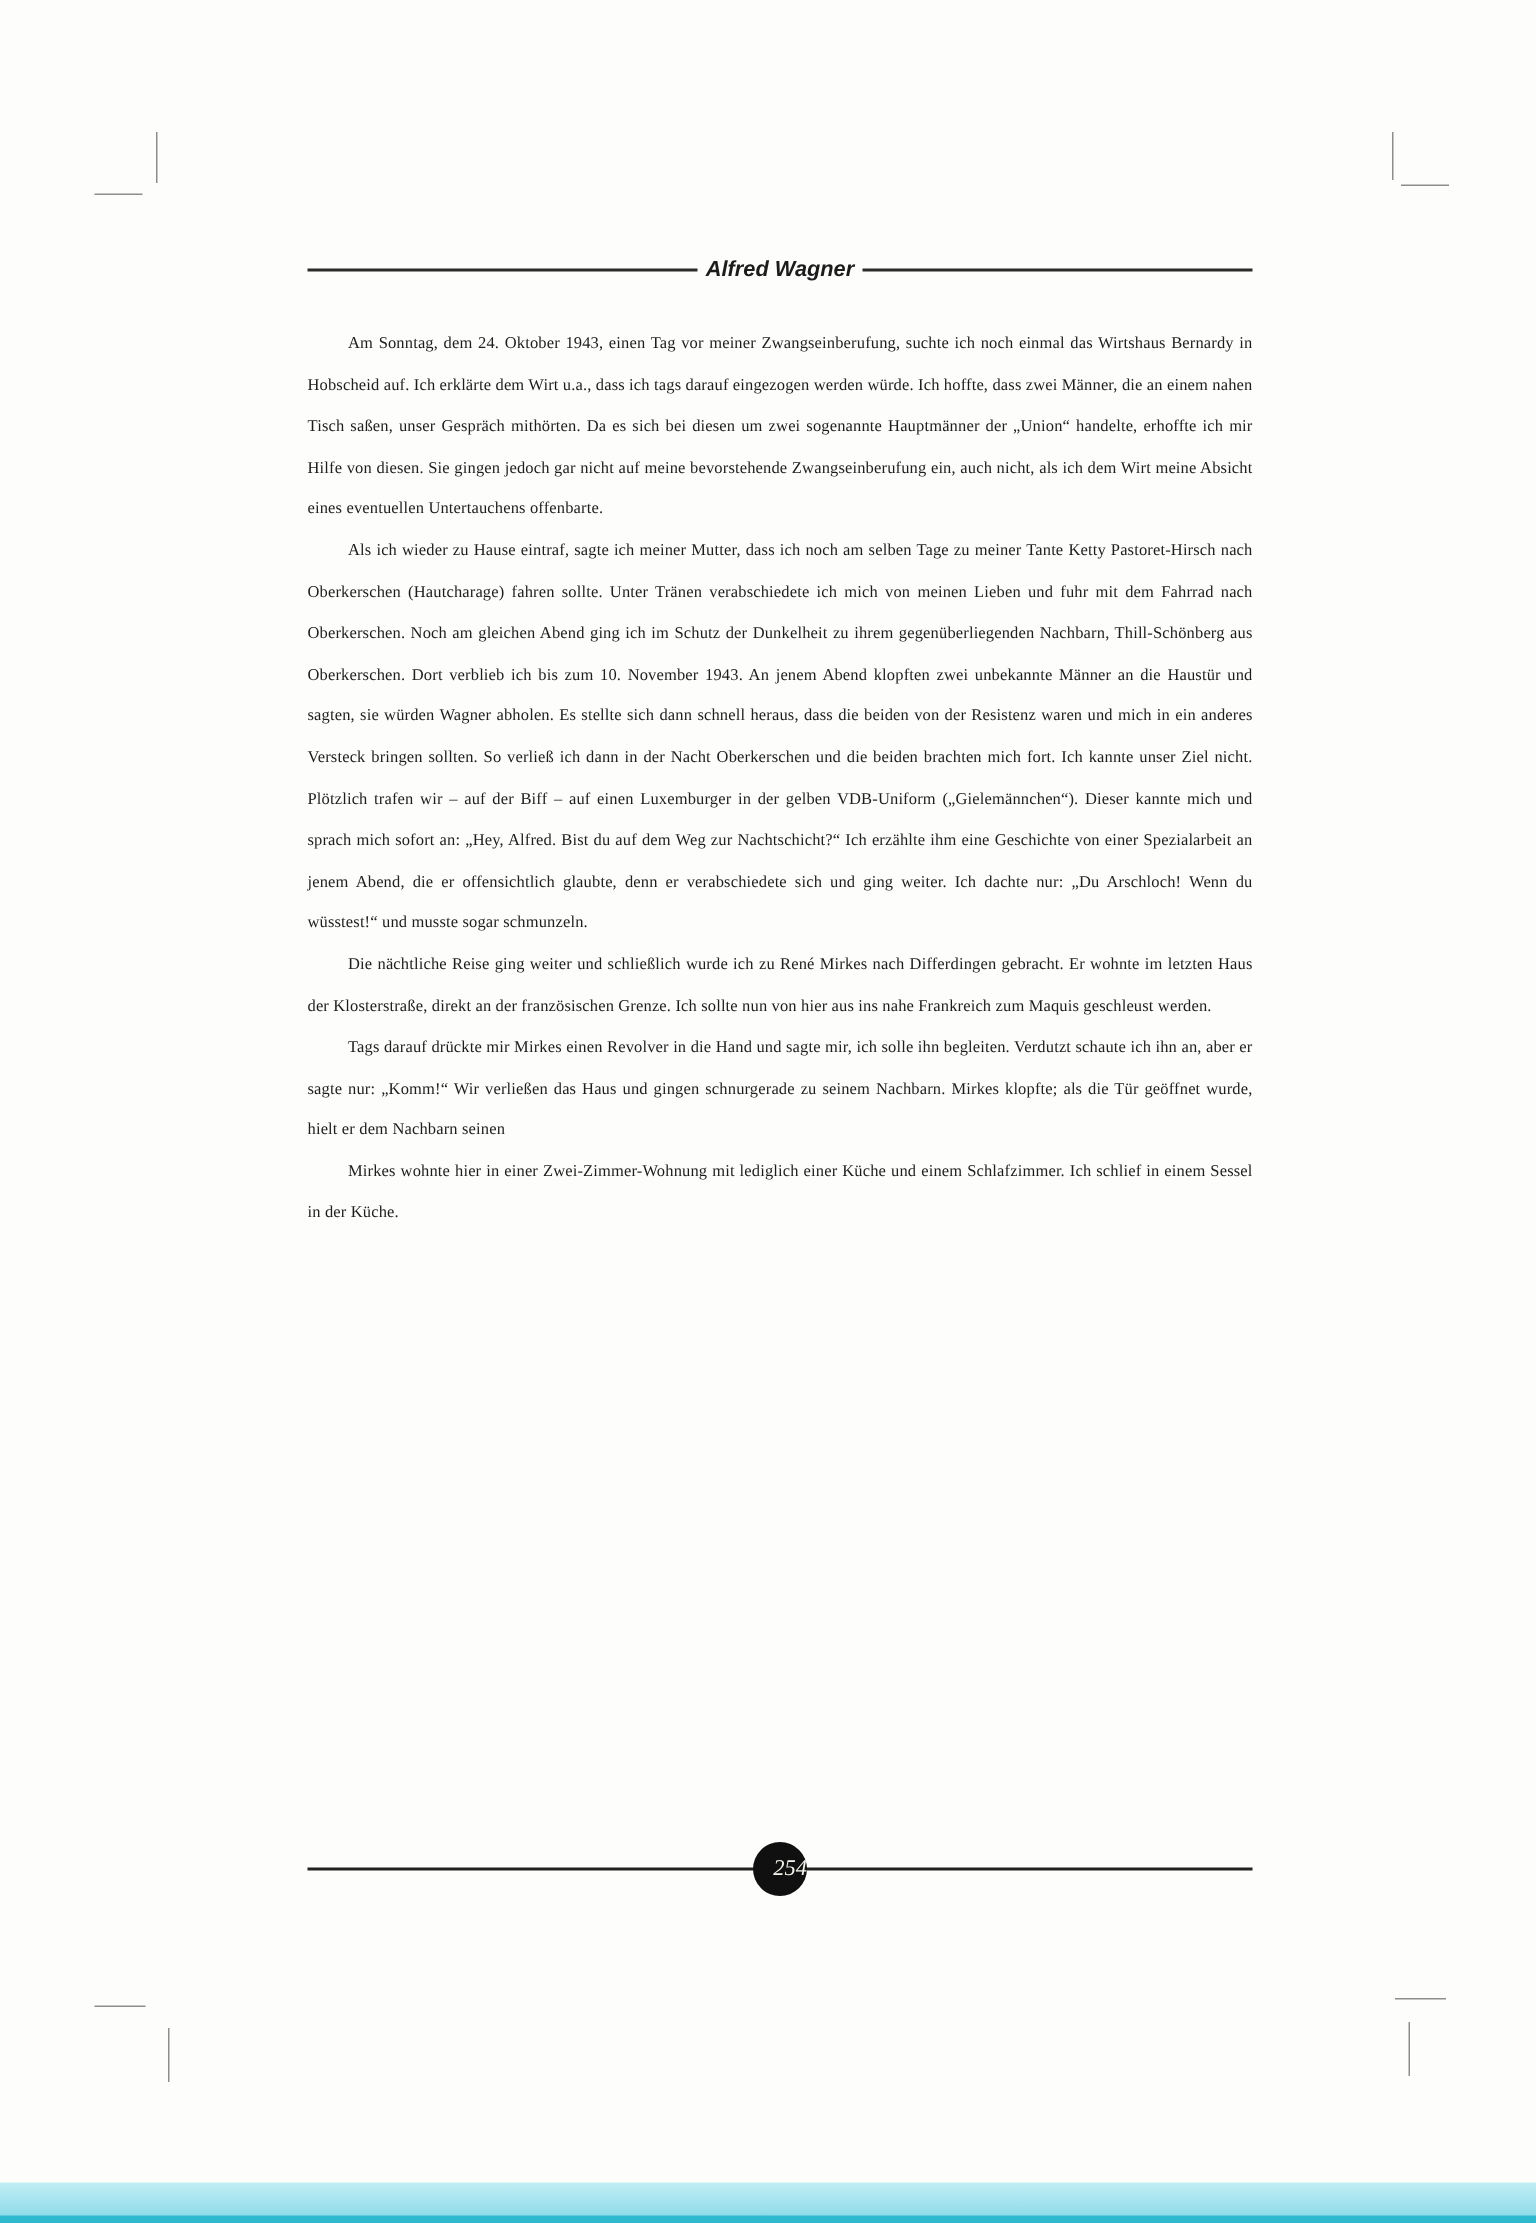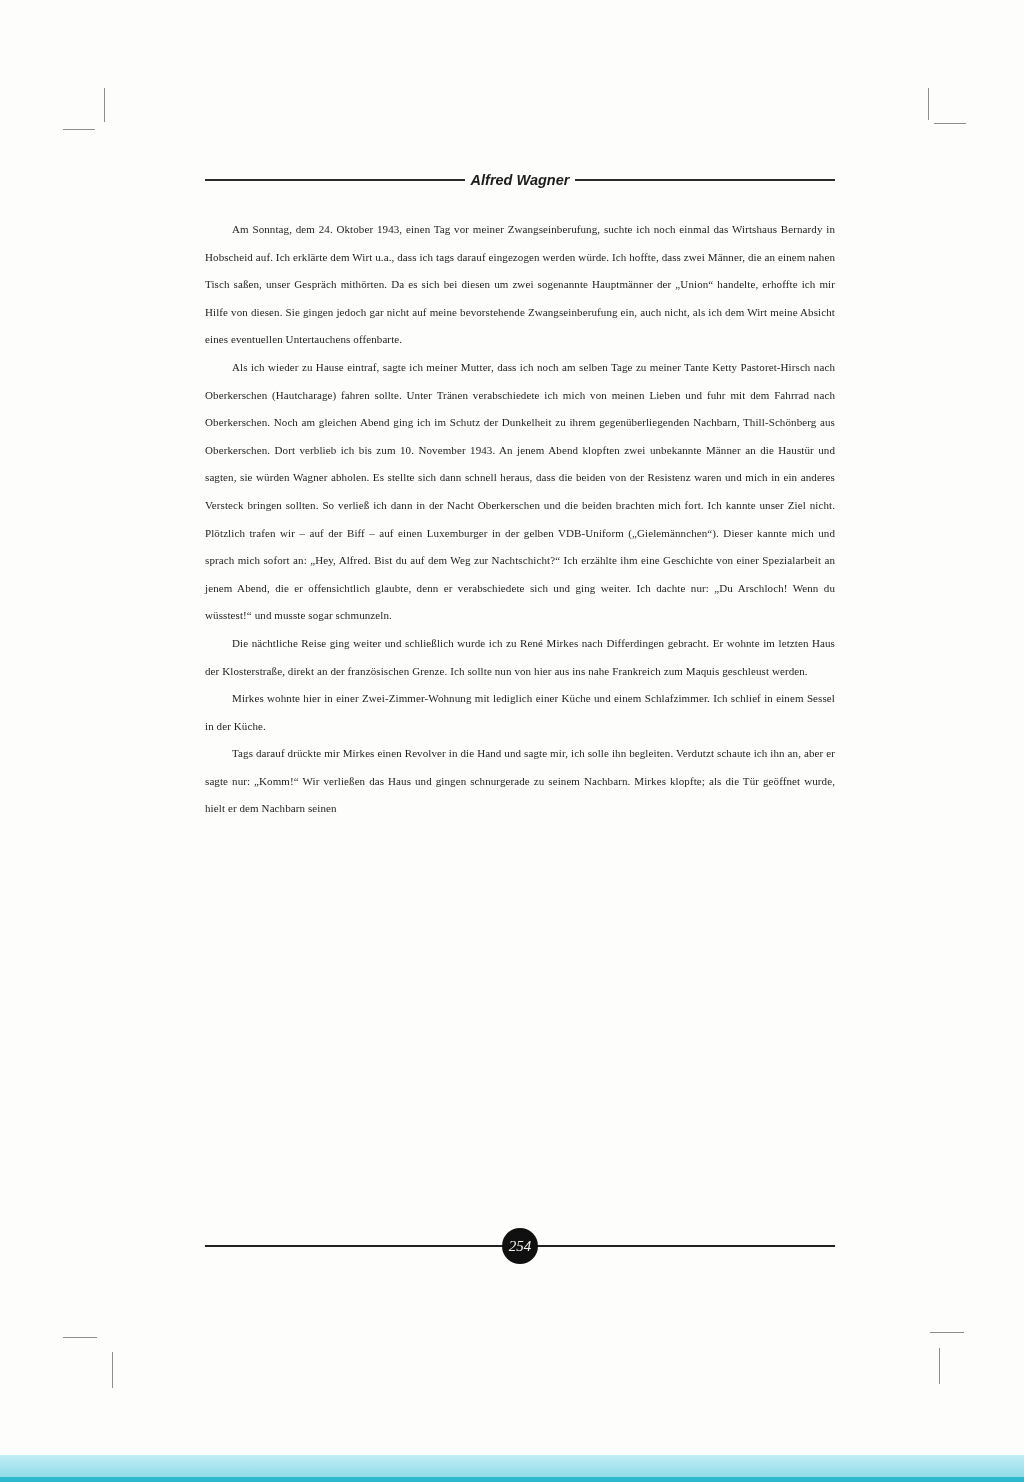--- a/index.html
+++ b/index.html
@@ -56,21 +56,21 @@
   .footer-rule {
     position: absolute; top: 17px; left: 0; right: 0; height: 2px;
     background: #222;
   }
   .page-circle {
     position: absolute; top: 0; left: 50%;
     transform: translateX(-50%);
     width: 36px; height: 36px;
     background: var(--circle-bg, #101010);
     border-radius: 50%;
-    display: flex; align-items: center; justify-content: center;
+    display: flex; align-items: center; justify-content: flex-end;
   }
   .page-circle span {
     color: #f4f4ee;
     font-style: italic;
     font-size: 15px;
     font-family: "Liberation Serif", serif;
   }
 
   
   .bottom-strip {
@@ -99,22 +99,22 @@
   <div class="header">
     <span class="rule"></span>
     <span class="author">Alfred Wagner</span>
     <span class="rule"></span>
   </div>
 
   <div class="body-text">
       <p class="para">Am Sonntag, dem 24. Oktober 1943, einen Tag vor meiner Zwangseinberufung, suchte ich noch einmal das Wirtshaus Bernardy in Hobscheid auf. Ich erklärte dem Wirt u.a., dass ich tags darauf eingezogen werden würde. Ich hoffte, dass zwei Männer, die an einem nahen Tisch saßen, unser Gespräch mithörten. Da es sich bei diesen um zwei sogenannte Hauptmänner der „Union“ handelte, erhoffte ich mir Hilfe von diesen. Sie gingen jedoch gar nicht auf meine bevorstehende Zwangseinberufung ein, auch nicht, als ich dem Wirt meine Absicht eines eventuellen Untertauchens offenbarte.</p>
       <p class="para">Als ich wieder zu Hause eintraf, sagte ich meiner Mutter, dass ich noch am selben Tage zu meiner Tante Ketty Pastoret-Hirsch nach Oberkerschen (Hautcharage) fahren sollte. Unter Tränen verabschiedete ich mich von meinen Lieben und fuhr mit dem Fahrrad nach Oberkerschen. Noch am gleichen Abend ging ich im Schutz der Dunkelheit zu ihrem gegenüberliegenden Nachbarn, Thill-Schönberg aus Oberkerschen. Dort verblieb ich bis zum 10. November 1943. An jenem Abend klopften zwei unbekannte Männer an die Haustür und sagten, sie würden Wagner abholen. Es stellte sich dann schnell heraus, dass die beiden von der Resistenz waren und mich in ein anderes Versteck bringen sollten. So verließ ich dann in der Nacht Oberkerschen und die beiden brachten mich fort. Ich kannte unser Ziel nicht. Plötzlich trafen wir – auf der Biff – auf einen Luxemburger in der gelben VDB-Uniform („Gielemännchen“). Dieser kannte mich und sprach mich sofort an: „Hey, Alfred. Bist du auf dem Weg zur Nachtschicht?“ Ich erzählte ihm eine Geschichte von einer Spezialarbeit an jenem Abend, die er offensichtlich glaubte, denn er verabschiedete sich und ging weiter. Ich dachte nur: „Du Arschloch! Wenn du wüsstest!“ und musste sogar schmunzeln.</p>
       <p class="para">Die nächtliche Reise ging weiter und schließlich wurde ich zu René Mirkes nach Differdingen gebracht. Er wohnte im letzten Haus der Klosterstraße, direkt an der französischen Grenze. Ich sollte nun von hier aus ins nahe Frankreich zum Maquis geschleust werden.</p>
+      <p class="para">Tags darauf drückte mir Mirkes einen Revolver in die Hand und sagte mir, ich solle ihn begleiten. Verdutzt schaute ich ihn an, aber er sagte nur: „Komm!“ Wir verließen das Haus und gingen schnurgerade zu seinem Nachbarn. Mirkes klopfte; als die Tür geöffnet wurde, hielt er dem Nachbarn seinen</p>
       <p class="para">Mirkes wohnte hier in einer Zwei-Zimmer-Wohnung mit lediglich einer Küche und einem Schlafzimmer. Ich schlief in einem Sessel in der Küche.</p>
-      <p class="para">Tags darauf drückte mir Mirkes einen Revolver in die Hand und sagte mir, ich solle ihn begleiten. Verdutzt schaute ich ihn an, aber er sagte nur: „Komm!“ Wir verließen das Haus und gingen schnurgerade zu seinem Nachbarn. Mirkes klopfte; als die Tür geöffnet wurde, hielt er dem Nachbarn seinen</p>
     </div>
 
   <div class="footer">
     <div class="footer-rule"></div>
     <div class="page-circle">
       <span>254</span>
     </div>
   </div>
 
   <div class="bottom-strip">

